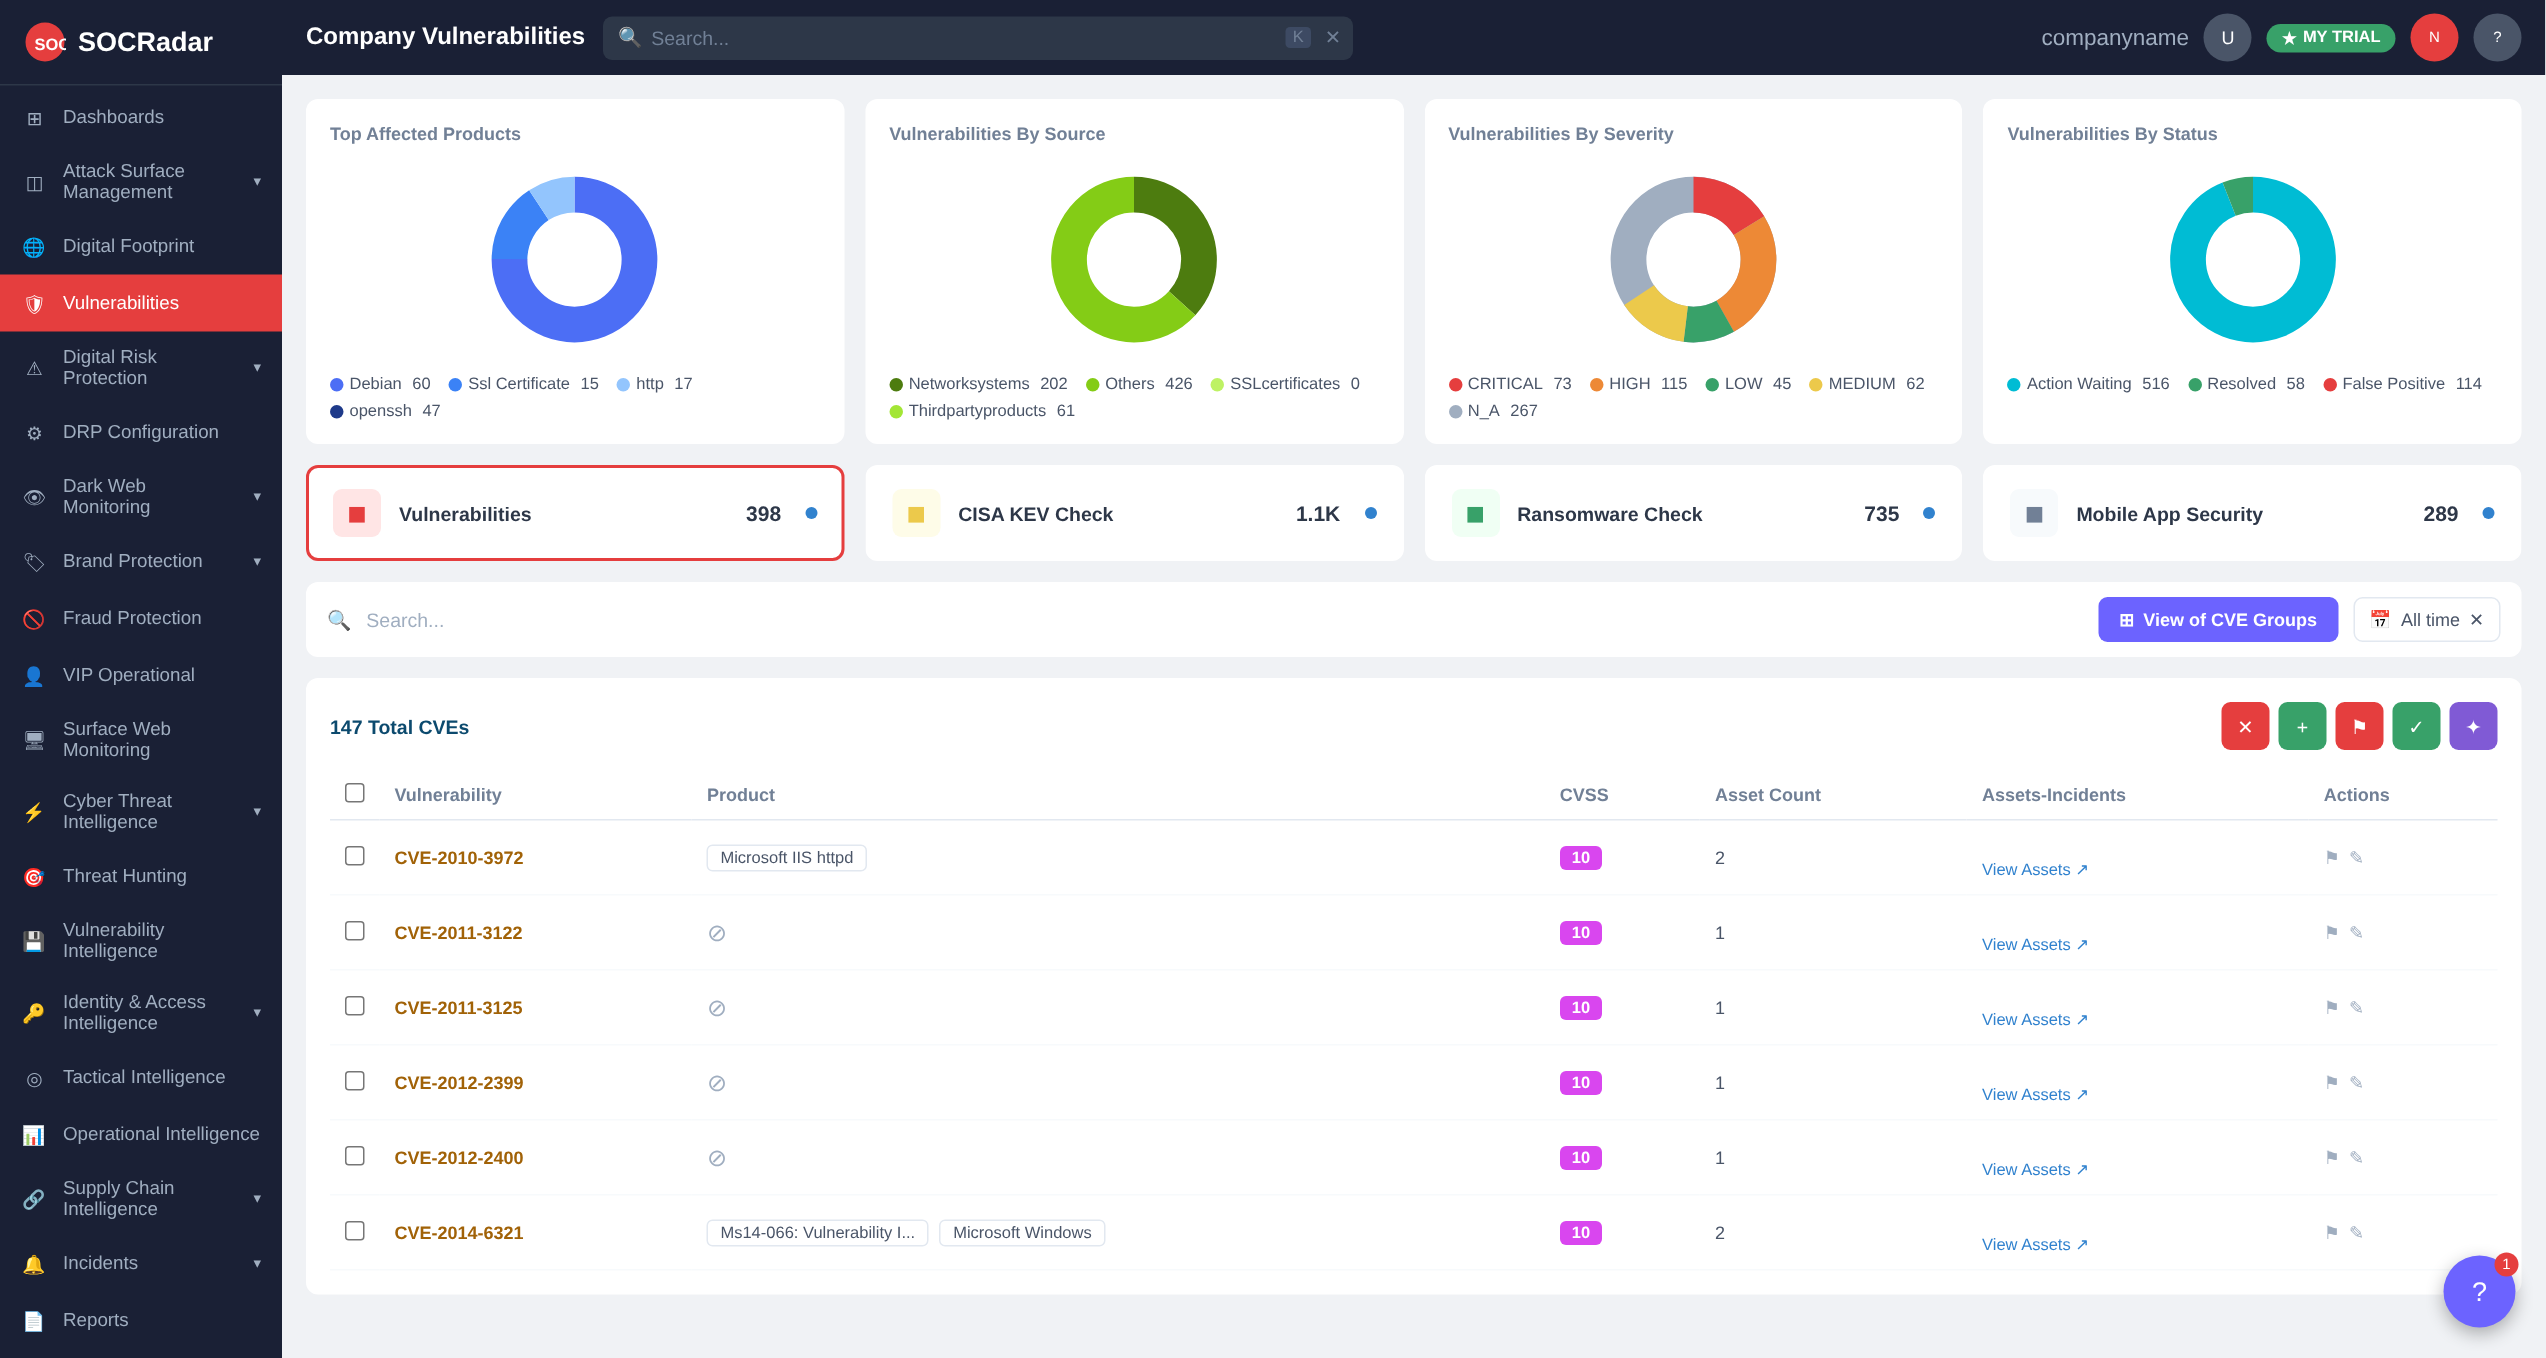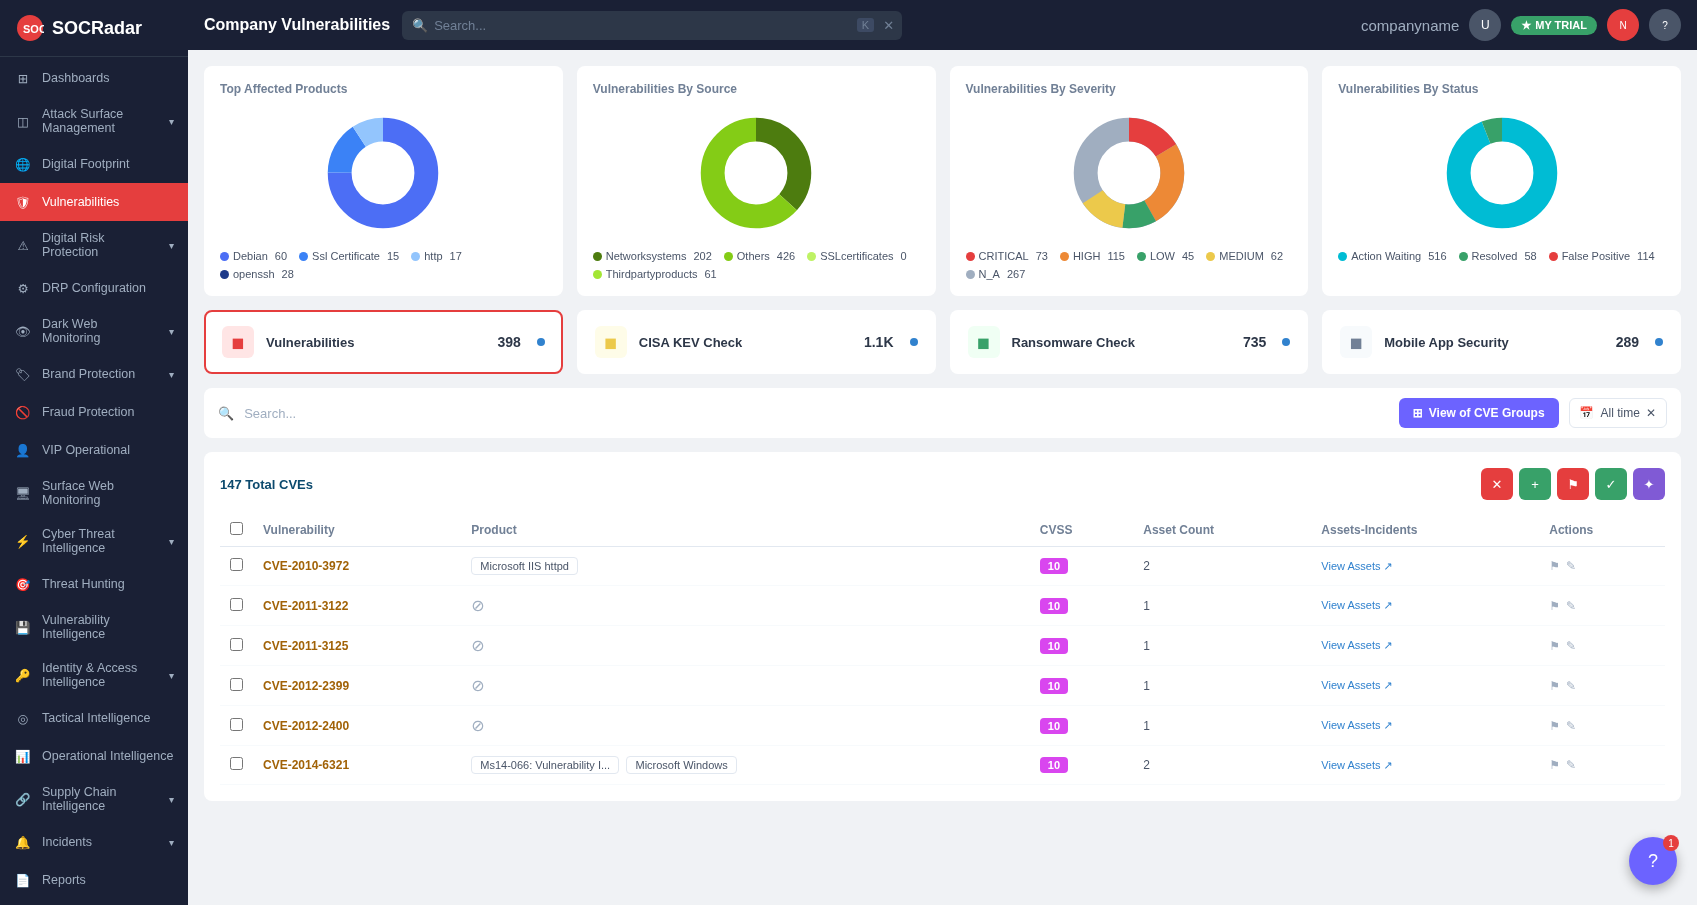--- a/index.html
+++ b/index.html
@@ -70,21 +70,21 @@
     .total-cves { font-size: 13px; font-weight: 600; color: #0c4a6e; }
     .action-icons { display: flex; gap: 6px; }
     .action-icon-btn { width: 32px; height: 32px; border-radius: 6px; border: none; cursor: pointer; display: flex; align-items: center; justify-content: center; font-size: 13px; color: white; }
 
     table { width: 100%; border-collapse: collapse; }
     th { text-align: left; padding: 8px 10px; font-size: 12px; color: #718096; font-weight: 600; border-bottom: 1px solid #e2e8f0; }
     td { padding: 10px 10px; font-size: 12px; color: #4a5568; border-bottom: 1px solid #f7fafc; vertical-align: middle; }
     .cve-link { color: #a16207; text-decoration: none; font-weight: 700; }
     .cvss-badge { display: inline-flex; align-items: center; justify-content: center; background: #d946ef; color: white; border-radius: 4px; padding: 2px 8px; font-size: 11px; font-weight: 700; min-width: 28px; }
     .product-tag { border: 1px solid #e2e8f0; border-radius: 4px; padding: 2px 8px; font-size: 11px; color: #4a5568; display: inline-block; margin-right: 4px; }
-    .view-assets-link { color: #3182ce; font-size: 11px; text-decoration: none; cursor: pointer; display: flex; align-items: center; gap: 3px; white-space: nowrap; }
+    .view-assets-link { color: #3182ce; font-size: 11px; text-decoration: none; cursor: pointer; display: flex; align-items: center; gap: 3px; white-space: nowrap; margin-top: 16px; }
     .row-actions { display: flex; align-items: center; gap: 6px; }
     .checkbox-cell { width: 30px; }
     input[type="checkbox"] { cursor: pointer; }
     .no-product { color: #a0aec0; font-size: 16px; }
 
     
     .chat-btn { position: fixed; bottom: 20px; right: 20px; width: 48px; height: 48px; background: #6c63ff; border-radius: 50%; display: flex; align-items: center; justify-content: center; cursor: pointer; color: white; font-size: 18px; box-shadow: 0 4px 12px rgba(0,0,0,0.3); }
     .chat-badge { position: absolute; top: -2px; right: -2px; background: #e53e3e; color: white; border-radius: 50%; width: 16px; height: 16px; font-size: 10px; display: flex; align-items: center; justify-content: center; }
 
     
@@ -252,21 +252,21 @@
             <span style="margin-left:3px;">15</span>
           </div>
           <div class="legend-item">
             <span class="legend-dot" style="background:#93c5fd;"></span>
             <span>http</span>
             <span style="margin-left:3px;">17</span>
           </div>
           <div class="legend-item">
             <span class="legend-dot" style="background:#1e3a8a;"></span>
             <span>openssh</span>
-            <span style="margin-left:3px;">28</span>
+            <span style="margin-left:3px;">47</span>
           </div>
         </div>
       </div>
 
       <div class="stat-card">
         <div class="stat-card-title">Vulnerabilities By Source</div>
         <div class="chart-container">
           <svg class="donut-svg" viewBox="0 0 120 120">
 
             <circle cx="60" cy="60" r="40" fill="none" stroke="#4d7c0f" stroke-width="22" stroke-dasharray="92.2 314.16" stroke-dashoffset="0" transform="rotate(-90 60 60)"></circle>

